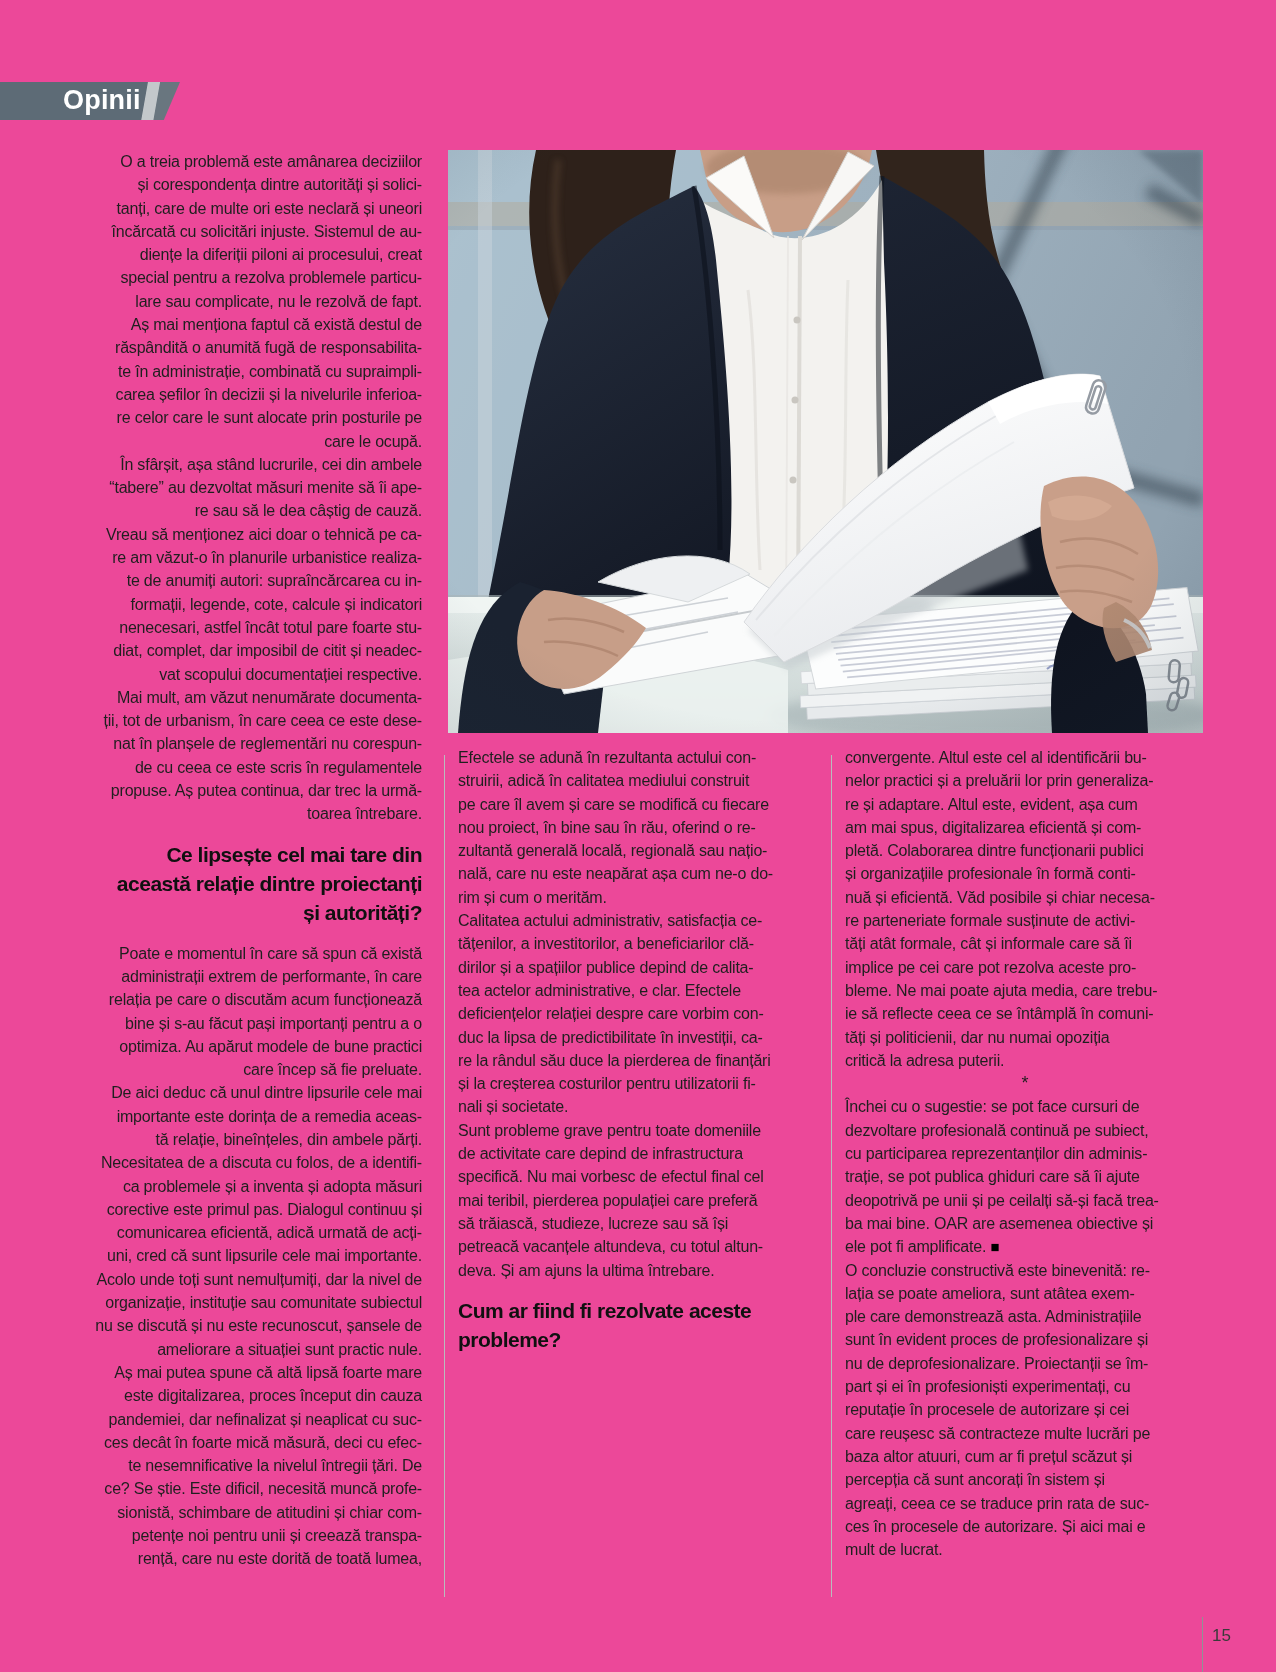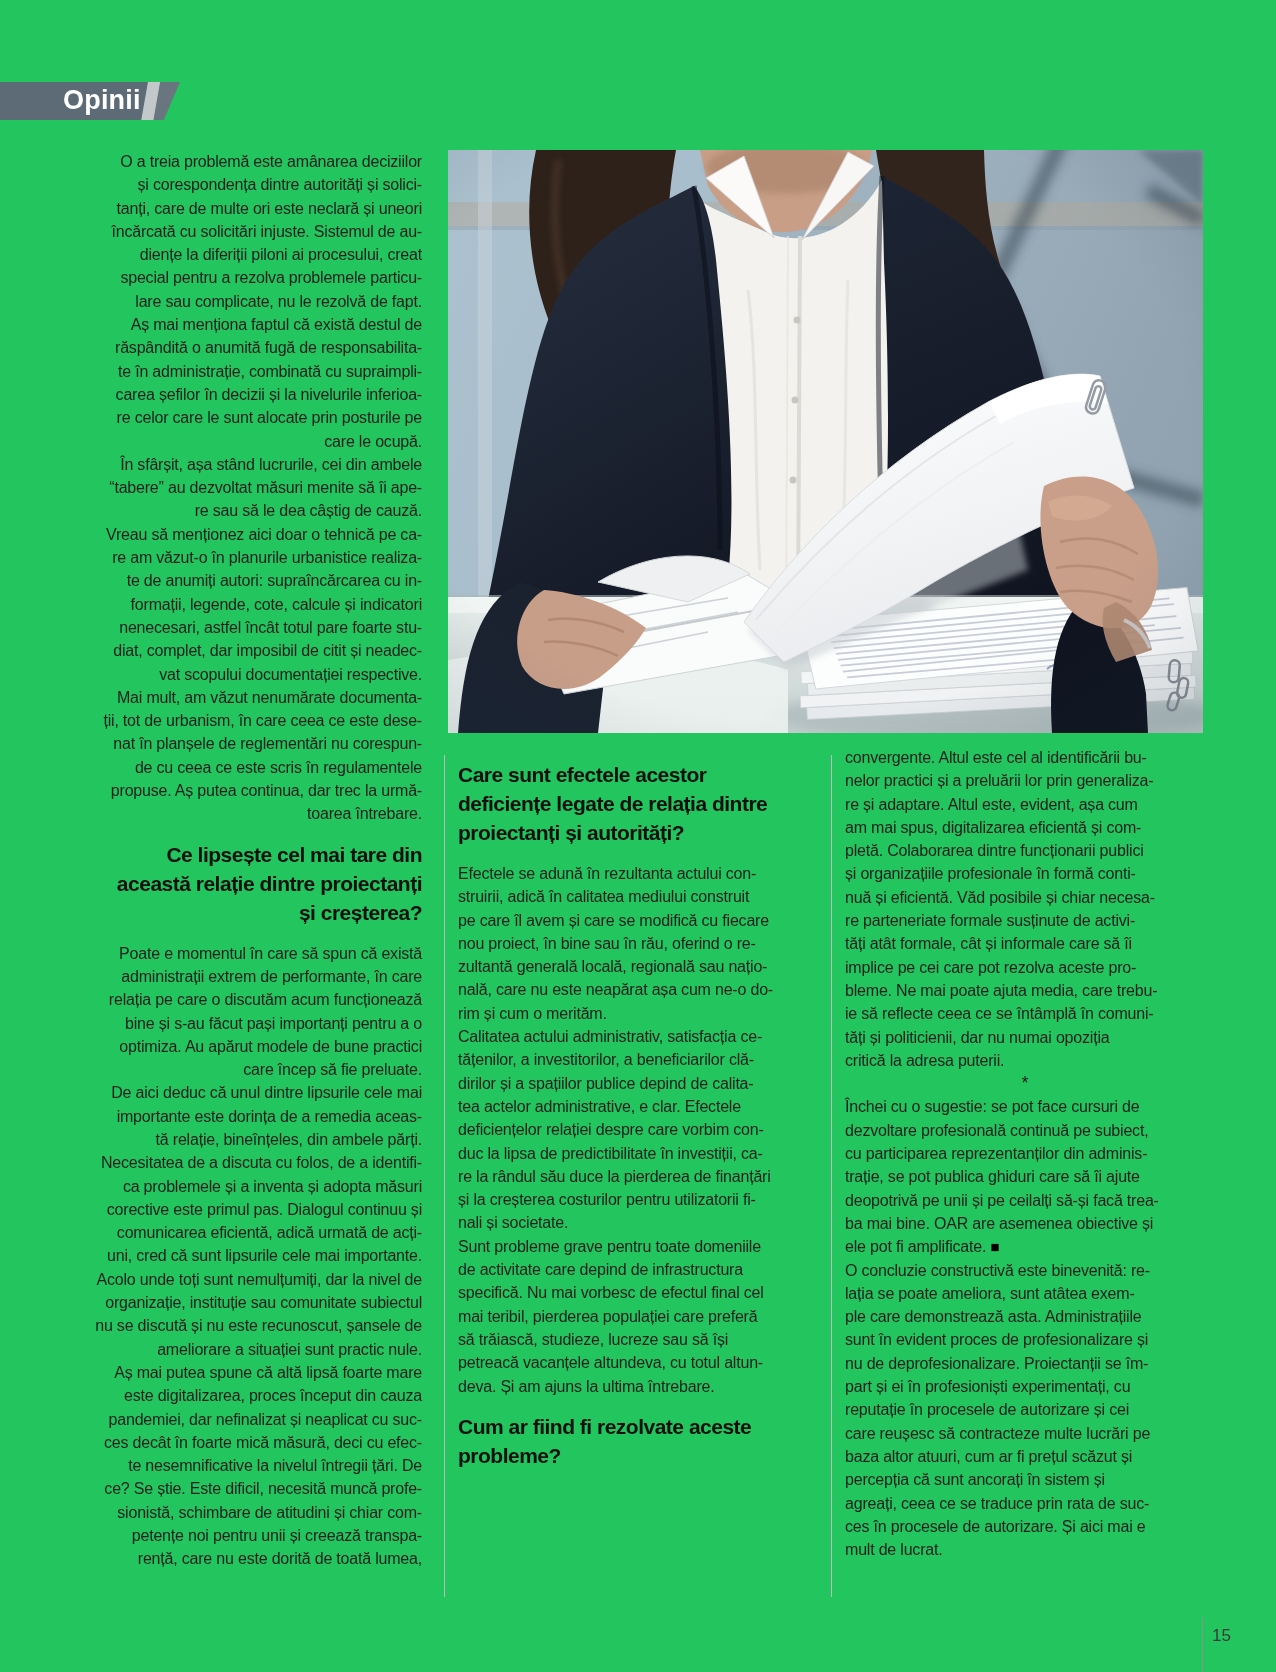--- a/index.html
+++ b/index.html
@@ -1,16 +1,16 @@
 <!DOCTYPE html>
 <html><head>
 <meta charset="utf-8">
 <style>
   html,body{margin:0;padding:0;background:#ffffff;}
-  .page{position:relative;width:1276px;height:1672px;background:#22c55e;overflow:hidden;
+  .page{position:relative;width:1276px;height:1672px;background:#ec4899;overflow:hidden;
         font-family:"Liberation Sans",sans-serif;color:#1e1e1e;}
   .banner{position:absolute;left:0;top:82px;width:180px;height:38px;
         background:linear-gradient(100deg,#5d6b76 0%,#5d6b76 79%,#c3c8cb 79.5%,#c3c8cb 85.5%,#69767f 86%,#69767f 100%);
         -webkit-clip-path:polygon(0 0,100% 0,91% 100%,0 100%);
         clip-path:polygon(0 0,100% 0,91% 100%,0 100%);}
   .banner-label{display:inline-block;margin-left:63px;color:#fff;font-weight:bold;
         font-size:27px;line-height:37px;letter-spacing:0.2px;}
   .col{position:absolute;}
   .bodytext{white-space:pre;margin:0;font-size:16px;line-height:23.3px;letter-spacing:-0.2px;color:#1f1f1f;}
   .colhead{white-space:pre;margin:14px 0 15px 0;font-weight:bold;font-size:21px;line-height:29px;
@@ -195,21 +195,21 @@
 diat, complet, dar imposibil de citit și neadec-
 vat scopului documentației respective.
 Mai mult, am văzut nenumărate documenta-
 ții, tot de urbanism, în care ceea ce este dese-
 nat în planșele de reglementări nu corespun-
 de cu ceea ce este scris în regulamentele
 propuse. Aș putea continua, dar trec la urmă-
 toarea întrebare.</p>
     <h2 class="colhead">Ce lipsește cel mai tare din
 această relație dintre proiectanți
-și creșterea?</h2>
+și autorități?</h2>
     <p class="bodytext">Poate e momentul în care să spun că există
 administrații extrem de performante, în care
 relația pe care o discutăm acum funcționează
 bine și s-au făcut pași importanți pentru a o
 optimiza. Au apărut modele de bune practici
 care încep să fie preluate.
 De aici deduc că unul dintre lipsurile cele mai
 importante este dorința de a remedia aceas-
 tă relație, bineînțeles, din ambele părți.
 Necesitatea de a discuta cu folos, de a identifi-
@@ -229,23 +229,20 @@
 ce? Se știe. Este dificil, necesită muncă profe-
 sionistă, schimbare de atitudini și chiar com-
 petențe noi pentru unii și creează transpa-
 rență, care nu este dorită de toată lumea,</p>
   </div>
 
   <div class="vrule" style="left:444px;top:755px;height:842px;"></div>
   <div class="vrule" style="left:831px;top:755px;height:842px;"></div>
 
   <div class="col" style="left:458px;top:746px;width:360px;">
-    <h2 class="colhead">Care sunt efectele acestor
-deficiențe legate de relația dintre
-proiectanți și autorități?</h2>
     <p class="bodytext">Efectele se adună în rezultanta actului con-
 struirii, adică în calitatea mediului construit
 pe care îl avem și care se modifică cu fiecare
 nou proiect, în bine sau în rău, oferind o re-
 zultantă generală locală, regională sau națio-
 nală, care nu este neapărat așa cum ne-o do-
 rim și cum o merităm.
 Calitatea actului administrativ, satisfacția ce-
 tățenilor, a investitorilor, a beneficiarilor clă-
 dirilor și a spațiilor publice depind de calita-

